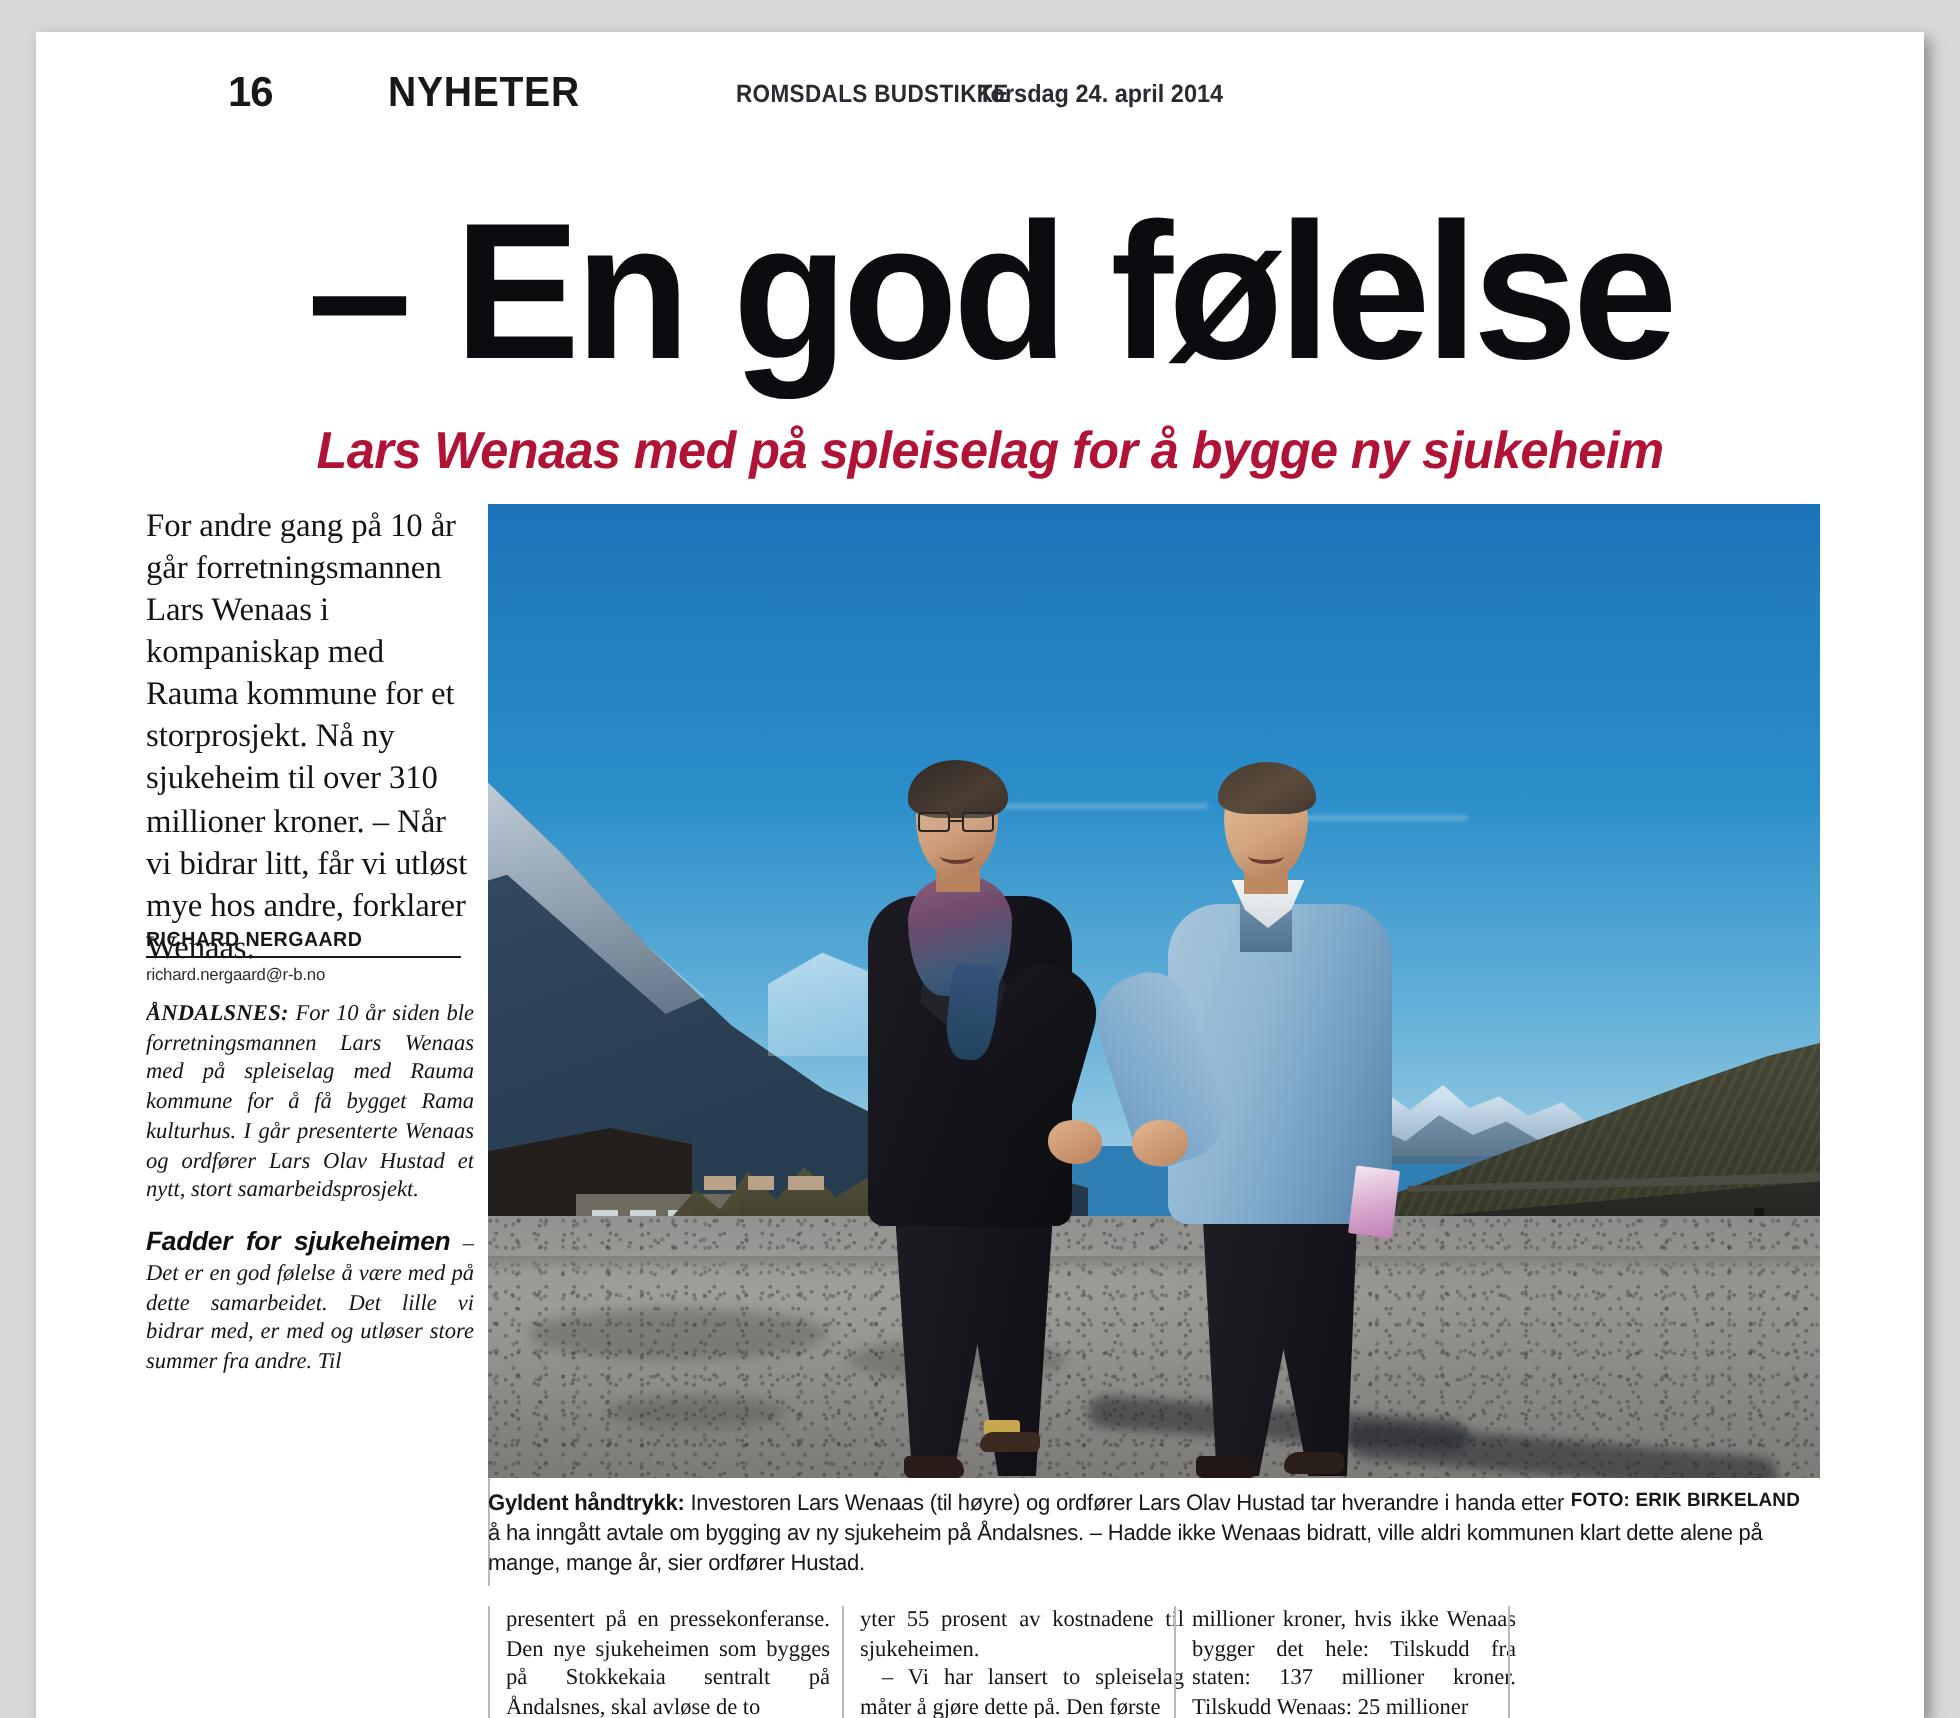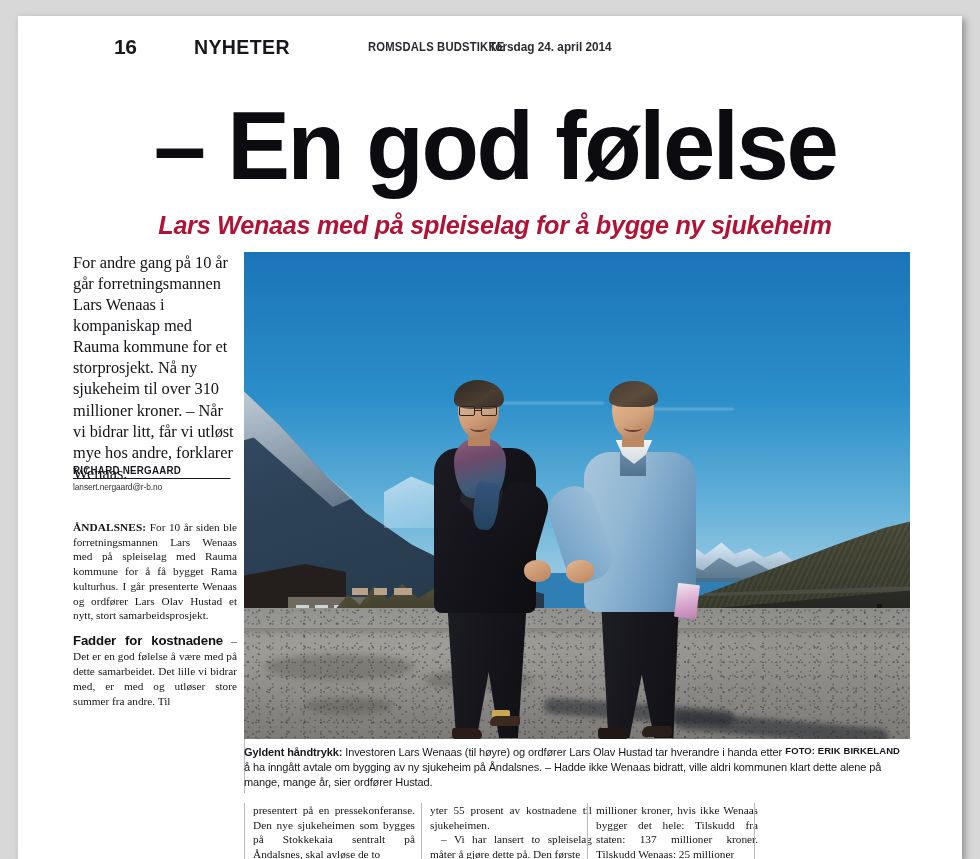--- a/index.html
+++ b/index.html
@@ -176,23 +176,24 @@
     font-family: "Liberation Sans", sans-serif;
     font-weight: bold;
     font-size: 13.2px;
     color: #0f0f14;
     letter-spacing: -0.15px;
   }
   .subhead-gap { display: block; height: 9px; }
 
   #col1 {
     left: 55px;
-    top: 504px;
+    top: 484px;
     width: 164px;
     height: 339px;
+    font-style: italic;
   }
   #col2 { left: 235px; top: 787px; width: 162px; height: 56px; }
   #col3 { left: 412px; top: 787px; width: 162px; height: 56px; }
   #col4 { left: 578px; top: 787px; width: 162px; height: 56px; }
   #col5 { left: 745px; top: 787px; width: 162px; height: 56px; }
 
   .colrule {
     position: absolute;
     width: 1px;
     background: #b9b9bd;
@@ -692,27 +693,27 @@
     <div class="mh-date">Torsdag 24. april 2014</div>
   </div>
 
   <div id="headline">– En god følelse</div>
   <div id="subheadline">Lars Wenaas med på spleiselag for å bygge ny sjukeheim</div>
 
   <div id="lead">For andre gang på 10 år går forretningsmannen Lars Wenaas i kompaniskap med Rauma kommune for et storprosjekt. Nå ny sjukeheim til over 310 millioner kroner. – Når vi bidrar litt, får vi utløst mye hos andre, forklarer Wenaas.</div>
 
   <div id="byline">
     <div class="byline-name">RICHARD NERGAARD</div>
-    <div class="byline-email">lansert.nergaard@r-b.no</div>
+    <div class="byline-email">richard.nergaard@r-b.no</div>
   </div>
 
   <div class="bodycol" id="col1">
     <p class="noindent"><span class="kicker">ÅNDALSNES:</span><span> For 10 år siden ble forretningsmannen Lars Wenaas med på spleiselag med Rauma kommune for å få bygget Rama kulturhus. I går presenterte Wenaas og ordfører Lars Olav Hustad et nytt, stort samarbeidsprosjekt.</span></p>
     <span class="subhead-gap"></span>
-    <p class="noindent"><span class="subhead">Fadder for kostnadene</span><span> – Det er en god følelse å være med på dette samarbeidet. Det lille vi bidrar med, er med og utløser store summer fra andre. Til</span></p>
+    <p class="noindent"><span class="subhead">Fadder for sjukeheimen</span><span> – Det er en god følelse å være med på dette samarbeidet. Det lille vi bidrar med, er med og utløser store summer fra andre. Til</span></p>
   </div>
 
   <div class="bodycol" id="col2">
     <p class="noindent"><span>presentert på en pressekonferanse. Den nye sjukeheimen som bygges på Stokkekaia sentralt på Åndalsnes, skal avløse de to</span></p>
   </div>
   <div class="bodycol" id="col3">
     <p class="noindent"><span>yter 55 prosent av kostnadene til sjukeheimen.</span></p>
     <p><span>– Vi har lansert to spleiselag måter å gjøre dette på. Den første</span></p>
   </div>
   <div class="bodycol" id="col4">

